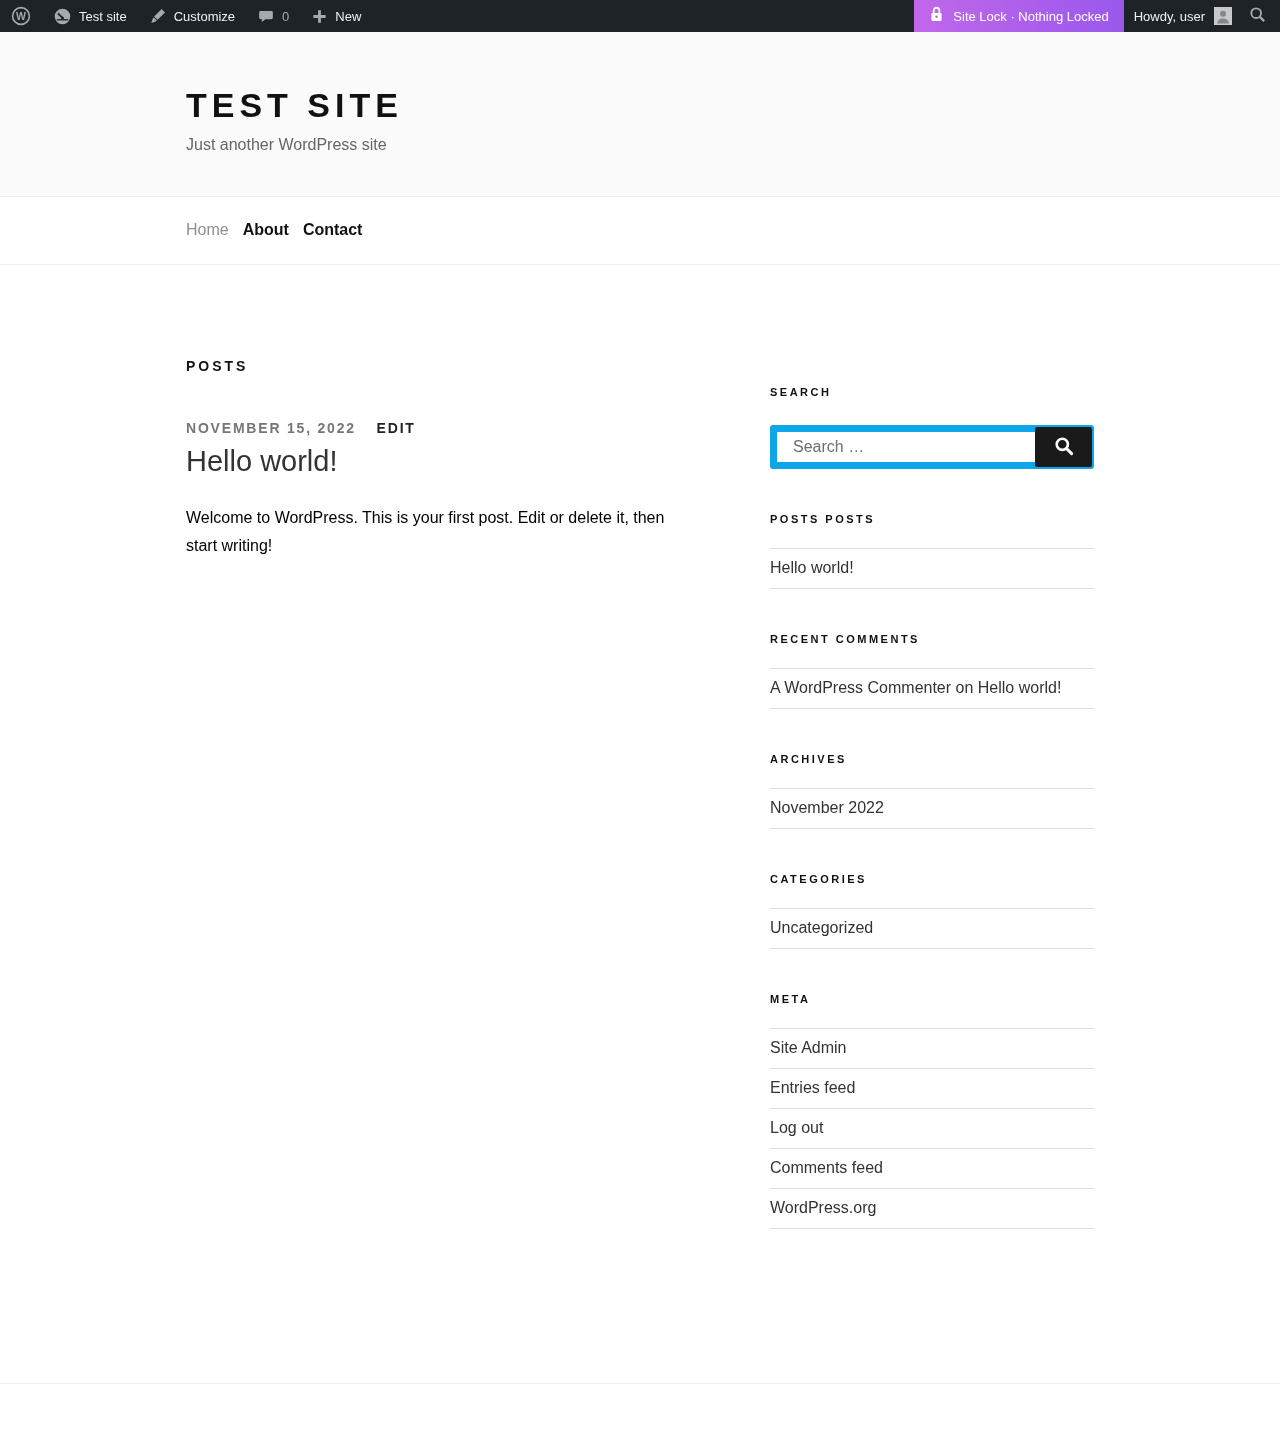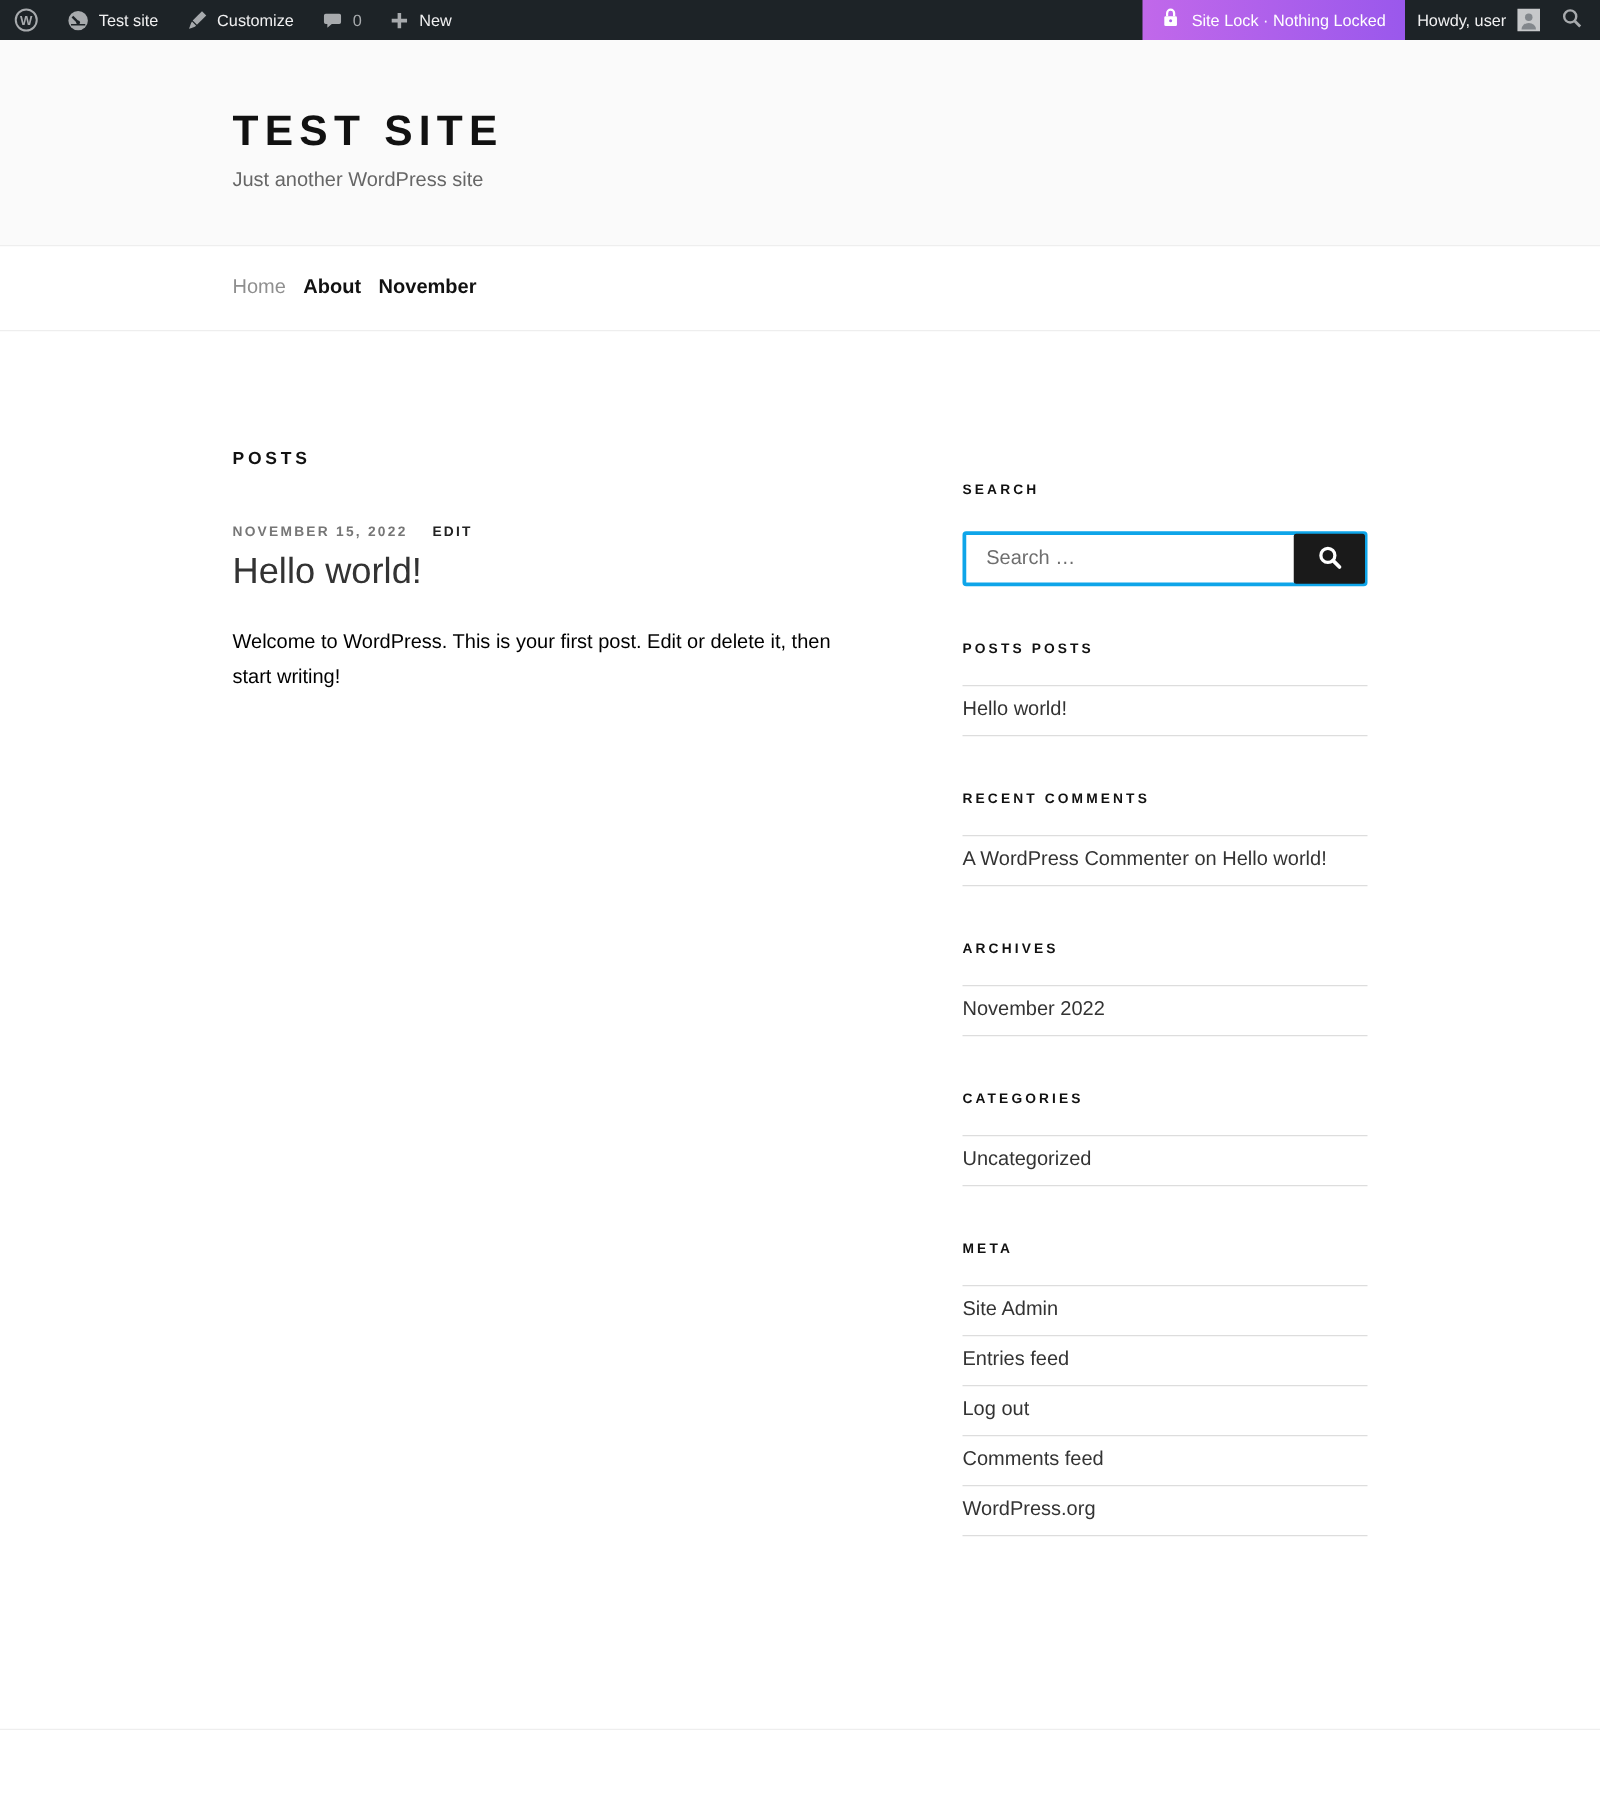--- a/index.html
+++ b/index.html
@@ -28,32 +28,32 @@
   
   .site-nav { background: #fff; border-top: 1px solid #eee; border-bottom: 1px solid #eee; }
   .nav-inner { display: flex; gap: 14px; padding: 24px 0 25px; }
   .nav-item { font-size: 16px; font-weight: 700; color: #111; cursor: pointer; }
   .nav-item.current { color: #8f8f8f; font-weight: 400; }
 
   
   .content { display: flex; justify-content: space-between; align-items: flex-start; padding: 93px 0 110px; }
   .main-col { width: 525px; }
   .posts-title { font-size: 14px; font-weight: 700; letter-spacing: 3px; color: #111; margin: 0 0 46px; }
-  .post-meta { font-size: 11px; font-weight: 700; letter-spacing: 1.8px; }
+  .post-meta { font-size: 14px; font-weight: 700; letter-spacing: 1.8px; }
   .post-date { color: #767676; cursor: pointer; }
   .post-edit { color: #222; margin-left: 15px; cursor: pointer; }
   .post-title { font-size: 29px; font-weight: 400; color: #333; margin: 9px 0 0; cursor: pointer; }
   .post-body { font-size: 16px; line-height: 1.72; color: #000000; margin: 26px 0 0; max-width: 502px; }
 
   
   .sidebar { width: 324px; margin-top: 28px; }
   .widget { margin-bottom: 44px; }
   .widget-title { font-size: 11px; font-weight: 700; letter-spacing: 2.5px; color: #111; margin: 0; }
   .search-form { position: relative; margin-top: 27px; }
-  .search-input { width: 100%; height: 44px; border: 3px solid #0ea5e9; border-radius: 3px;
+  .search-input { width: 100%; height: 44px; border: 7px solid #0ea5e9; border-radius: 3px;
                   padding: 0 70px 0 16px; font-size: 16px; color: #444; background: #fff;
                   font-family: "Liberation Sans", sans-serif; }
   .search-input::placeholder { color: #6e6e6e; opacity: 1; }
   .search-btn { position: absolute; top: 2px; right: 2px; bottom: 2px; width: 57px; background: #1a1a1a;
                 border: none; border-radius: 2px; display: flex; align-items: center; justify-content: center;
                 cursor: pointer; }
   .widget-list { list-style: none; margin: 23px 0 0; padding: 0; border-top: 1px solid #ddd; }
   .widget-list li { border-bottom: 1px solid #ddd; padding: 10px 0 11px; font-size: 16px; color: #333; cursor: pointer; }
 
   
@@ -145,21 +145,21 @@
   <div class="container">
     <h1 class="site-title">TEST SITE</h1>
     <p class="site-tagline">Just another WordPress site</p>
   </div>
 </header>
 
 <nav class="site-nav">
   <div class="container nav-inner">
     <span class="nav-item current">Home</span>
     <span class="nav-item">About</span>
-    <span class="nav-item">November</span>
+    <span class="nav-item">Contact</span>
   </div>
 </nav>
 
 <div class="container content">
 
   <main class="main-col">
     <h2 class="posts-title">POSTS</h2>
     <article>
       <div class="post-meta">
         <span class="post-date">NOVEMBER 15, 2022</span>

